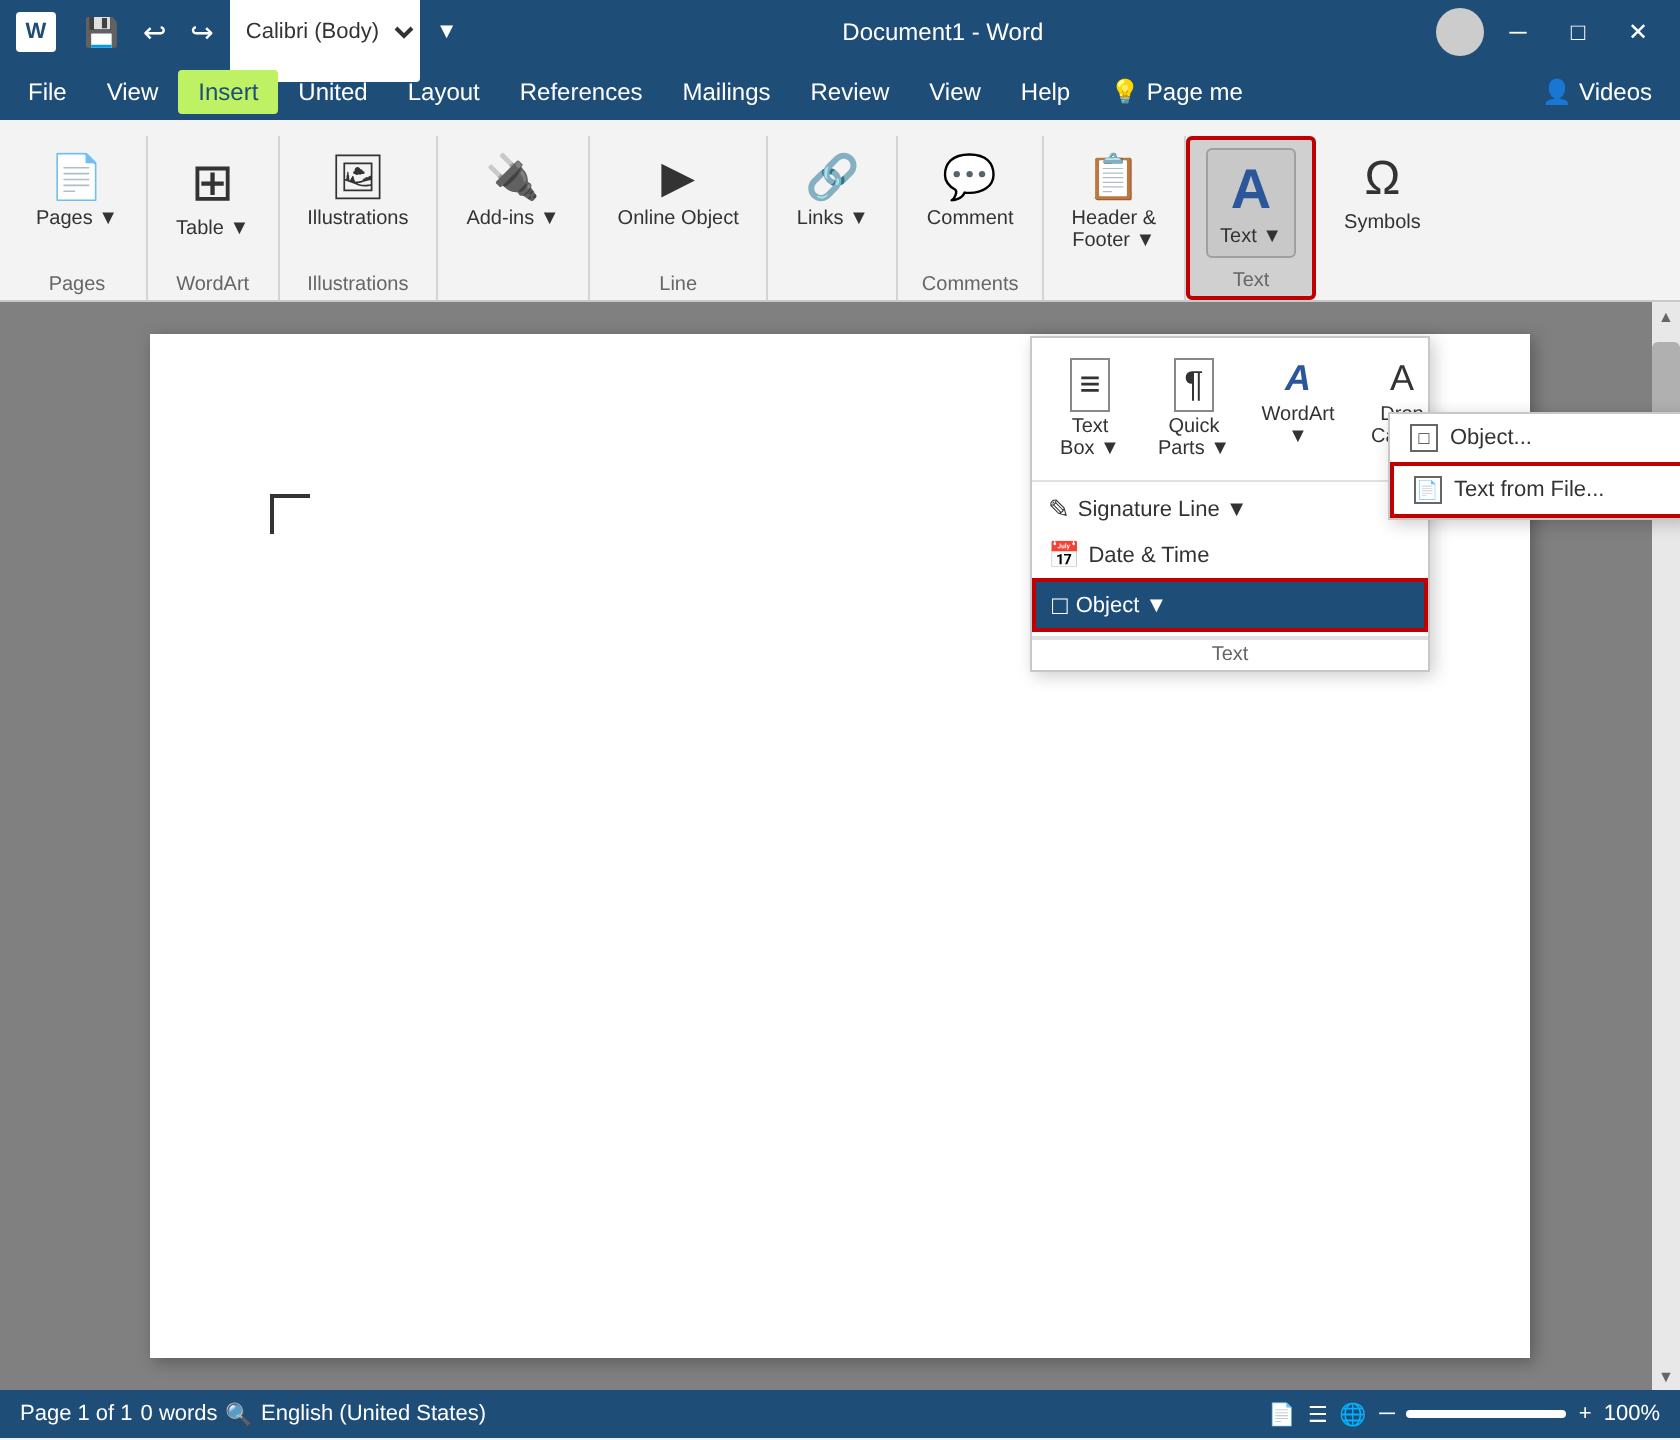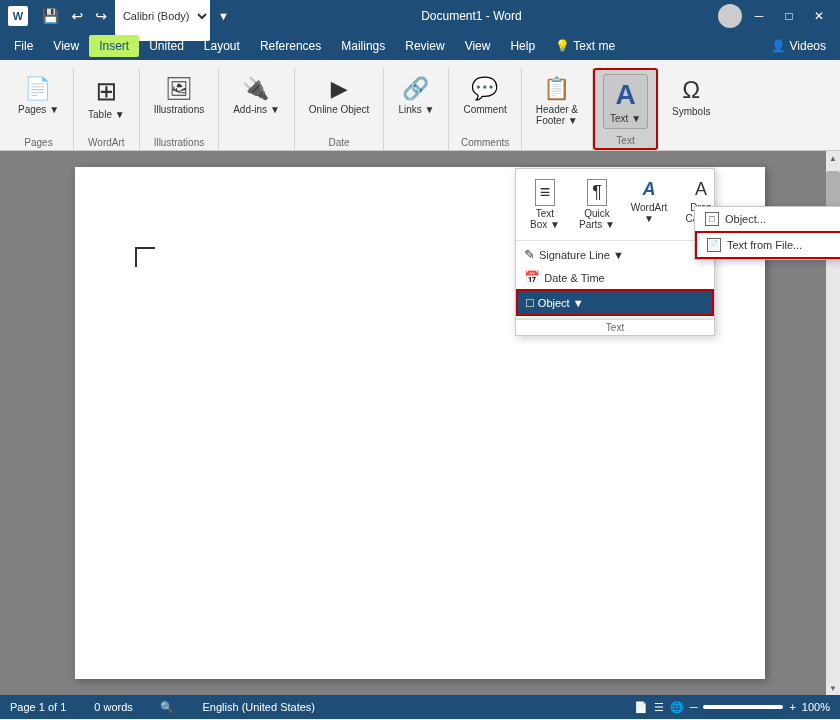--- a/index.html
+++ b/index.html
@@ -163,21 +163,21 @@
     
     .status-bar {
       background: #1e4d78;
       height: 24px;
       display: flex;
       align-items: center;
       padding: 0 10px;
       color: white;
       font-size: 11px;
     }
-    .status-bar-left { display: flex; gap: 28px; }
+    .status-bar-left { display: flex; gap: 4px; }
     .status-bar-right { margin-left: auto; display: flex; align-items: center; gap: 6px; }
     .zoom-slider { width: 80px; height: 4px; background: white; border-radius: 2px; }
 
     
     .text-dropdown {
       position: absolute;
       top: 168px;
       left: 515px;
       background: white;
       border: 1px solid #c8c8c8;
@@ -279,21 +279,21 @@
   <span class="menu-item">File</span>
   <span class="menu-item">View</span>
   <span class="menu-item active">Insert</span>
   <span class="menu-item">United</span>
   <span class="menu-item">Layout</span>
   <span class="menu-item">References</span>
   <span class="menu-item">Mailings</span>
   <span class="menu-item">Review</span>
   <span class="menu-item">View</span>
   <span class="menu-item">Help</span>
-  <span class="menu-item" style="display:flex;align-items:center;gap:4px;">💡 Text me</span>
+  <span class="menu-item" style="display:flex;align-items:center;gap:4px;">💡 Page me</span>
   <span class="menu-item" style="margin-left:auto;">👤 Videos</span>
 </div>
 
 <div class="ribbon" style="position:relative;">
   <div class="ribbon-groups">
 
     <div class="ribbon-group">
       <div class="ribbon-group-items">
         <button class="ribbon-btn">
           <span class="icon">📄</span>
@@ -333,21 +333,21 @@
       <div class="ribbon-group-label"></div>
     </div>
 
     <div class="ribbon-group">
       <div class="ribbon-group-items">
         <button class="ribbon-btn">
           <span class="icon">▶</span>
           <span>Online Object</span>
         </button>
       </div>
-      <div class="ribbon-group-label">Date</div>
+      <div class="ribbon-group-label">Line</div>
     </div>
 
     <div class="ribbon-group">
       <div class="ribbon-group-items">
         <button class="ribbon-btn">
           <span class="icon">🔗</span>
           <span>Links ▼</span>
         </button>
       </div>
       <div class="ribbon-group-label"></div>

